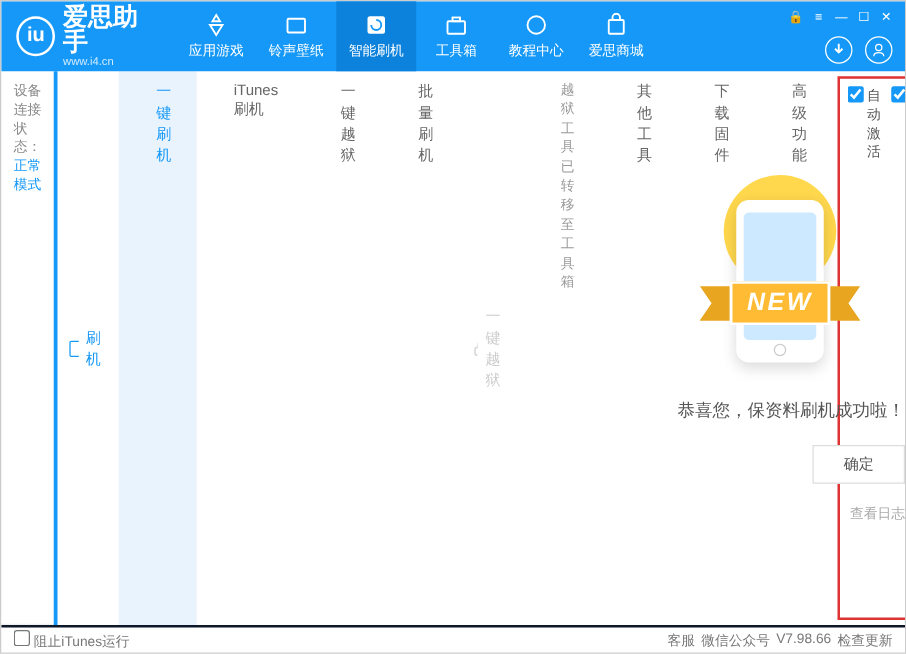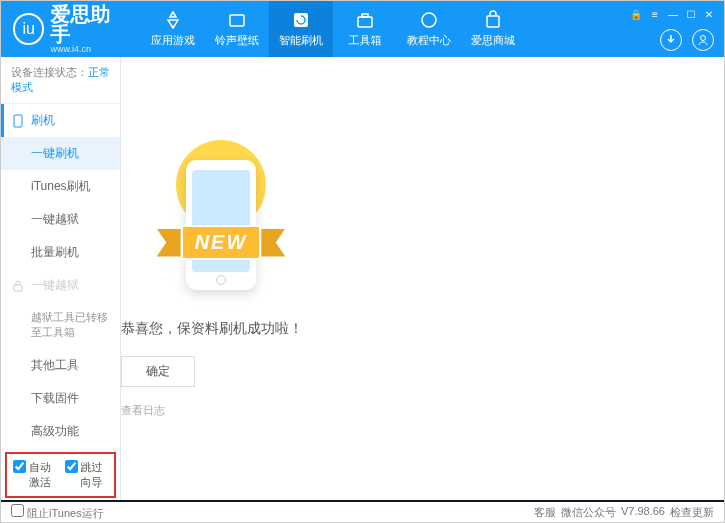--- a/index.html
+++ b/index.html
@@ -1,45 +1,45 @@
 <!DOCTYPE html>
 <html><head>
 <meta charset="utf-8">
 <style>
 *{margin:0;padding:0;box-sizing:border-box;font-family:"Microsoft YaHei",sans-serif}
 body{background:#fff;width:725px;height:523px;overflow:hidden;border:1px solid #ccc}
 .header{background:#1598f7;height:56px;display:flex;align-items:center;color:#fff;position:relative}
 .logo-area{display:flex;align-items:center;padding:0 12px;width:140px}
-.logo-circle{width:32px;height:32px;border:2px solid #fff;border-radius:50%;display:flex;align-items:center;justify-content:center;font-weight:normal;font-size:16px;margin-right:6px}
+.logo-circle{width:32px;height:32px;border:2px solid #fff;border-radius:50%;display:flex;align-items:center;justify-content:center;font-weight:bold;font-size:16px;margin-right:6px}
 .logo-text{display:flex;flex-direction:column}
 .logo-text .title{font-size:20px;font-weight:bold;line-height:1}
 .logo-text .url{font-size:9px;opacity:.8}
 .nav-tabs{display:flex;height:100%}
 .nav-tab{width:64px;display:flex;flex-direction:column;align-items:center;justify-content:center;cursor:pointer;font-size:11px;gap:3px}
 .nav-tab.active{background:#0d82dc}
 .nav-tab svg{width:20px;height:20px;fill:#fff}
 .header-right{position:absolute;right:8px;top:6px;display:flex;gap:4px}
 .win-btn{width:14px;height:14px;font-size:10px;color:#fff;display:flex;align-items:center;justify-content:center;cursor:pointer}
 .header-icons{position:absolute;right:10px;bottom:6px;display:flex;gap:10px}
 .circle-btn{width:22px;height:22px;border:1.5px solid #fff;border-radius:50%;display:flex;align-items:center;justify-content:center;cursor:pointer}
 .circle-btn svg{width:12px;height:12px;fill:#fff}
 .body-area{display:flex;height:calc(100% - 56px - 22px)}
-.sidebar{width:120px;border-right:1px solid #e5e5e5;display:flex;flex-direction:column;font-size:12px;color:#666}
+.sidebar{width:156px;border-right:1px solid #e5e5e5;display:flex;flex-direction:row;font-size:12px;color:#666}
 .status-row{padding:8px 10px;border-bottom:1px solid #f0f0f0;color:#888;font-size:11px}
 .status-row .val{color:#1598f7}
 .side-section{padding:8px 10px;display:flex;align-items:center;gap:6px;color:#888;cursor:pointer}
 .side-section.blue{color:#1598f7;border-left:3px solid #1598f7;padding-left:7px}
 .side-section svg{width:14px;height:14px;fill:currentColor}
-.side-item{padding:8px 6px 8px 30px;cursor:pointer;color:#666}
+.side-item{padding:8px 20px 8px 30px;cursor:pointer;color:#666}
 .side-item.active{background:#e8f3fd;color:#1598f7}
 .side-item.small{font-size:11px;color:#999;line-height:1.4}
 .checkboxes{border:2px solid #d33;margin:4px;padding:6px;display:flex;gap:8px;font-size:11px;color:#555}
 .chk{display:flex;align-items:flex-start;gap:3px}
 .chk input{accent-color:#1598f7}
-.main{flex:1;display:flex;flex-direction:column;align-items:flex-start;justify-content:center;position:relative}
+.main{flex:1;display:flex;flex-direction:column;align-items:flex-end;justify-content:center;position:relative}
 .illus{width:200px;height:160px;position:relative;margin-bottom:20px}
 .sun{position:absolute;width:90px;height:90px;background:#ffd84d;border-radius:50%;left:55px;top:0}
 .phone{position:absolute;width:70px;height:130px;background:#fff;border-radius:10px;left:65px;top:20px;box-shadow:0 4px 12px rgba(0,0,0,.15)}
 .phone-screen{position:absolute;inset:10px 6px 18px;background:#cde9ff;border-radius:4px}
 .phone-btn{position:absolute;bottom:5px;left:50%;transform:translateX(-50%);width:10px;height:10px;border:1px solid #ccc;border-radius:50%}
 .ribbon{position:absolute;top:85px;left:10px;right:10px;height:36px;display:flex;align-items:center;justify-content:center}
 .ribbon-mid{background:#ffbb33;color:#fff;font-weight:900;font-size:20px;letter-spacing:2px;padding:4px 12px;font-style:italic;position:relative;z-index:2;border:2px solid #fff}
 .ribbon-end{width:24px;height:28px;background:#e8a520}
 .ribbon-end.left{clip-path:polygon(0 0,100% 0,100% 100%,0 100%,40% 50%)}
 .ribbon-end.right{clip-path:polygon(0 0,100% 0,60% 50%,100% 100%,0 100%)}

